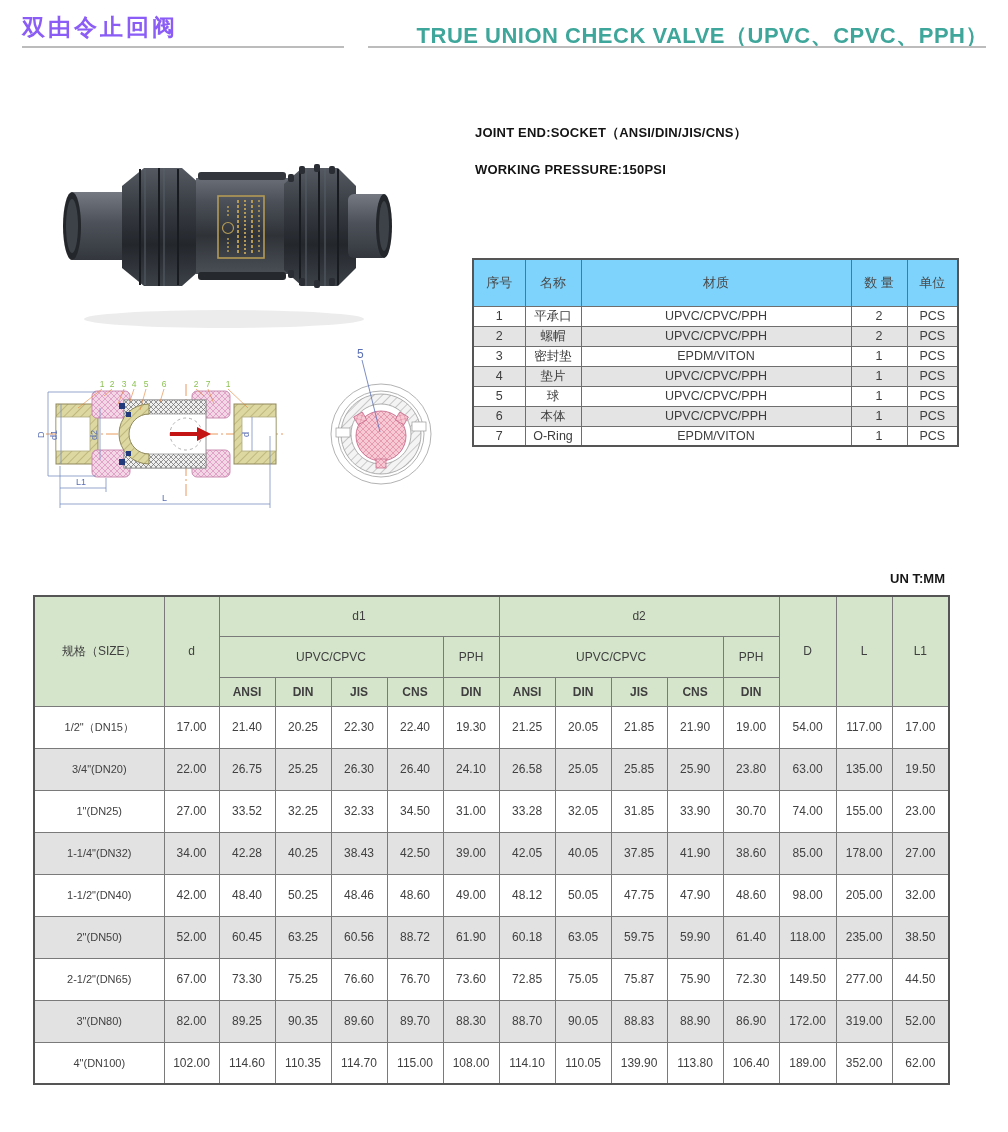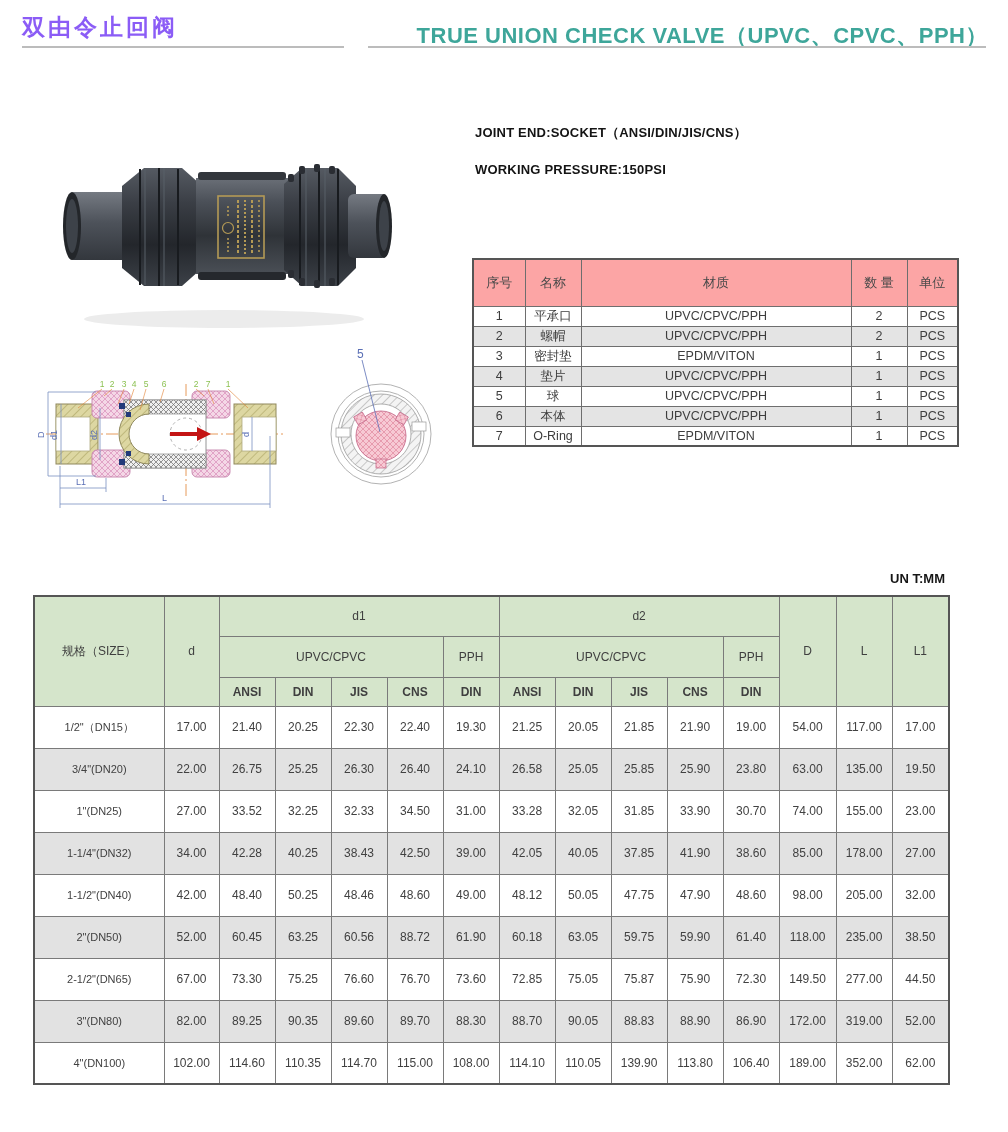--- a/index.html
+++ b/index.html
@@ -16,21 +16,21 @@
 
   
   .specs { position:absolute; left:475px; top:114px; }
   .spec-line { font-size:13px; font-weight:bold; color:#141414; line-height:37px; letter-spacing:0.2px; }
 
   
   .parts-table { position:absolute; left:472px; top:258px; border-collapse:collapse;
                  table-layout:fixed; width:485px; }
   .parts-table th, .parts-table td { border:1px solid #6e6e6e; text-align:center; vertical-align:middle; }
   .parts-table { border:2px solid #555; }
-  .parts-table thead th { background:#fca5a5; height:47px; font-size:13px; font-weight:normal; color:#4a4a4a; }
+  .parts-table thead th { background:#7dd3fc; height:47px; font-size:13px; font-weight:normal; color:#4a4a4a; }
   .parts-table tbody td { height:20px; font-size:12.5px; color:#3d3d3d; background:#fff; }
   .parts-table tbody tr.alt td { background:#e4e4e4; }
 
   
   .unit-note { position:absolute; left:845px; top:571px; width:100px; font-size:13px;
                font-weight:bold; color:#161616; text-align:right; }
 
   
   .dim-table { position:absolute; left:33px; top:595px; border-collapse:collapse;
                table-layout:fixed; width:915px; }

